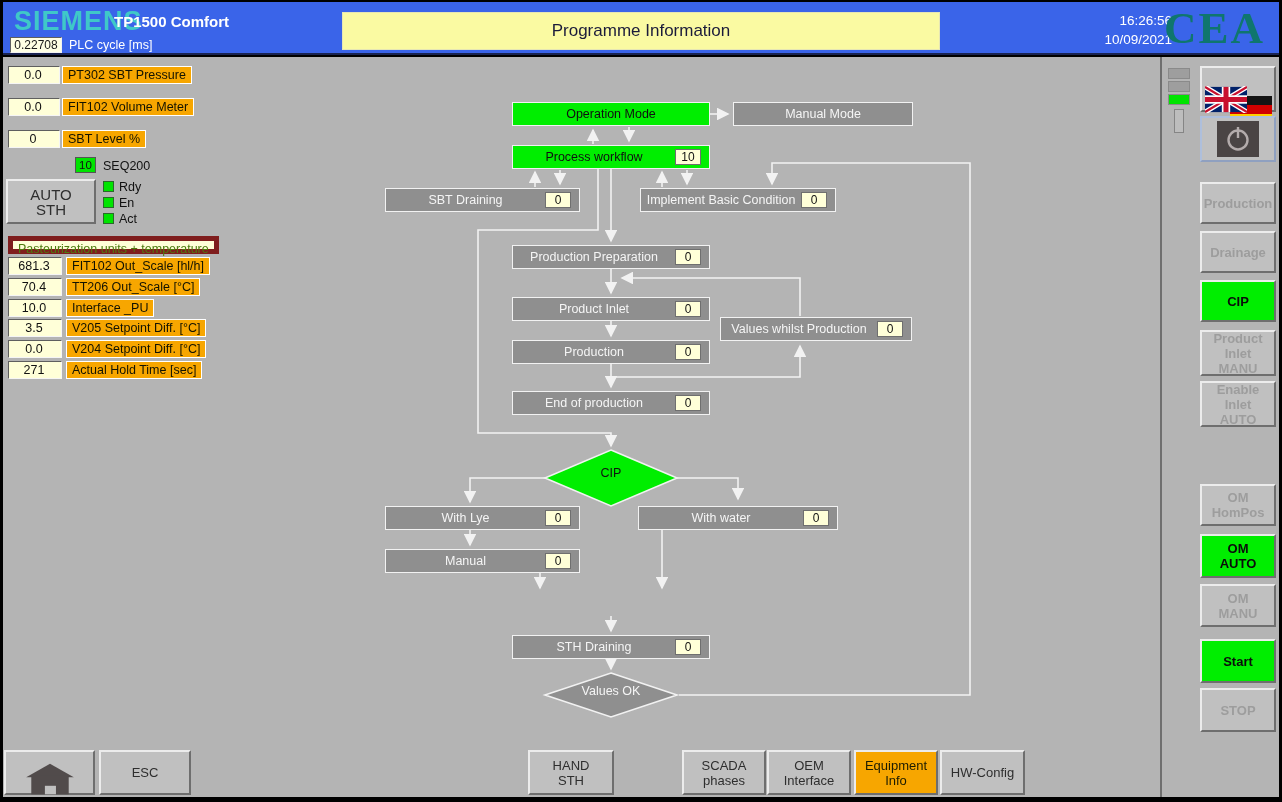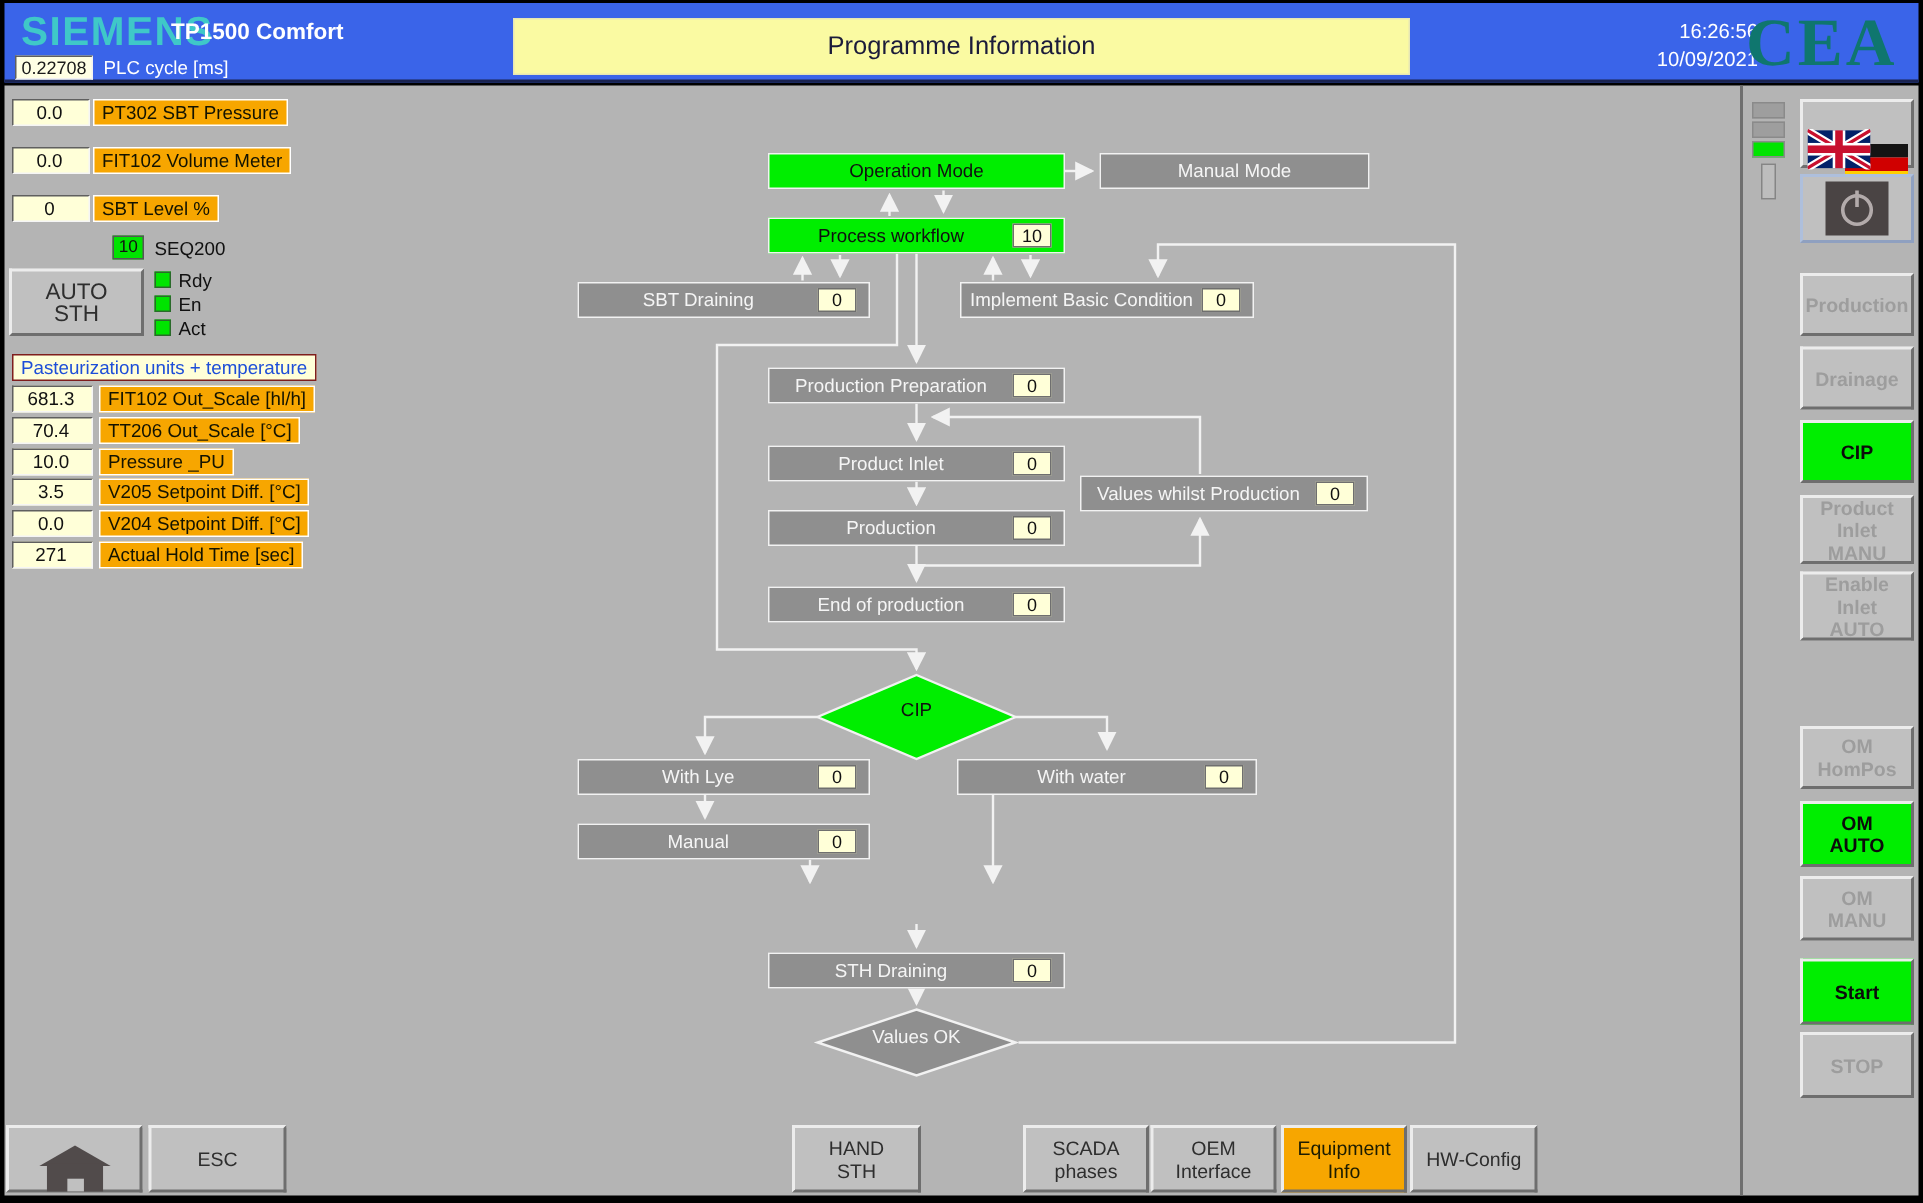--- a/index.html
+++ b/index.html
@@ -23,22 +23,22 @@
            font-size:45px;letter-spacing:2px;color:#0f766e;}
   
   .mainbg{position:absolute;left:3px;top:57px;width:1276px;height:740px;background:#b4b4b4;}
   .vline{position:absolute;left:1160px;top:57px;width:2px;height:740px;background:#6f6f6f;}
   
   .vfield{position:absolute;height:18px;background:#ffffd8;border:1px solid;
           border-color:#5f5f5f #f5f5f5 #f5f5f5 #5f5f5f;font-size:12.5px;color:#111;
           text-align:center;padding:1px 4px 0 2px;}
   .olabel{position:absolute;height:18px;background:#f7a600;border:1px solid #fff;
           font-size:12.5px;color:#131300;padding:1px 5px 0 5px;white-space:nowrap;}
-  .ylabel{position:absolute;height:18px;background:#ffffd8;border:1px solid #7f1d1d;
-          font-size:12.5px;color:#1d4ed8;padding:1px 5px 0 5px;white-space:nowrap;}
+  .ylabel{position:absolute;height:18px;background:#ffffd8;border:5px solid #7f1d1d;
+          font-size:12.5px;color:#4d7c0f;padding:1px 5px 0 5px;white-space:nowrap;}
   .led{position:absolute;width:11px;height:11px;background:#00e400;border:1px solid #2a6a2a;}
   .ledlab{position:absolute;font-size:12.5px;color:#111;}
   .greenchip{position:absolute;width:21px;height:16px;background:#00e400;border:1px solid #555;
              font-size:11.5px;color:#111;text-align:center;line-height:14px;}
   
   .btn{position:absolute;background:#c0c0c0;border:2px solid;border-color:#ececec #6e6e6e #6e6e6e #ececec;
        display:flex;align-items:center;justify-content:center;text-align:center;
        font-size:13px;color:#2e2e2e;white-space:pre-line;line-height:15px;cursor:default;}
   .btn.disabled{color:#9d9d9d;font-weight:bold;}
   .btn.green{background:#00ee00;color:#0b0b0b;font-weight:bold;}
@@ -94,21 +94,21 @@
   <div class="ledlab" style="left:119px;top:196px">En</div>
   <div class="led" style="left:103px;top:213px"></div>
   <div class="ledlab" style="left:119px;top:212px">Act</div>
 
   <div class="ylabel" style="left:8px;top:236px">Pasteurization units + temperature</div>
   <div class="vfield" style="left:8px;top:257px;width:54px">681.3</div>
   <div class="olabel" style="left:66px;top:257px">FIT102 Out_Scale [hl/h]</div>
   <div class="vfield" style="left:8px;top:278px;width:54px">70.4</div>
   <div class="olabel" style="left:66px;top:278px">TT206 Out_Scale [°C]</div>
   <div class="vfield" style="left:8px;top:299px;width:54px">10.0</div>
-  <div class="olabel" style="left:66px;top:299px">Pressure _PU</div>
+  <div class="olabel" style="left:66px;top:299px">Interface _PU</div>
   <div class="vfield" style="left:8px;top:319px;width:54px">3.5</div>
   <div class="olabel" style="left:66px;top:319px">V205 Setpoint Diff. [°C]</div>
   <div class="vfield" style="left:8px;top:340px;width:54px">0.0</div>
   <div class="olabel" style="left:66px;top:340px">V204 Setpoint Diff. [°C]</div>
   <div class="vfield" style="left:8px;top:361px;width:54px">271</div>
   <div class="olabel" style="left:66px;top:361px">Actual Hold Time [sec]</div>
 
   <svg class="flow" width="1282" height="802">
     <defs>
       <marker id="ah" markerWidth="8" markerHeight="8" refX="7" refY="4" orient="auto">

